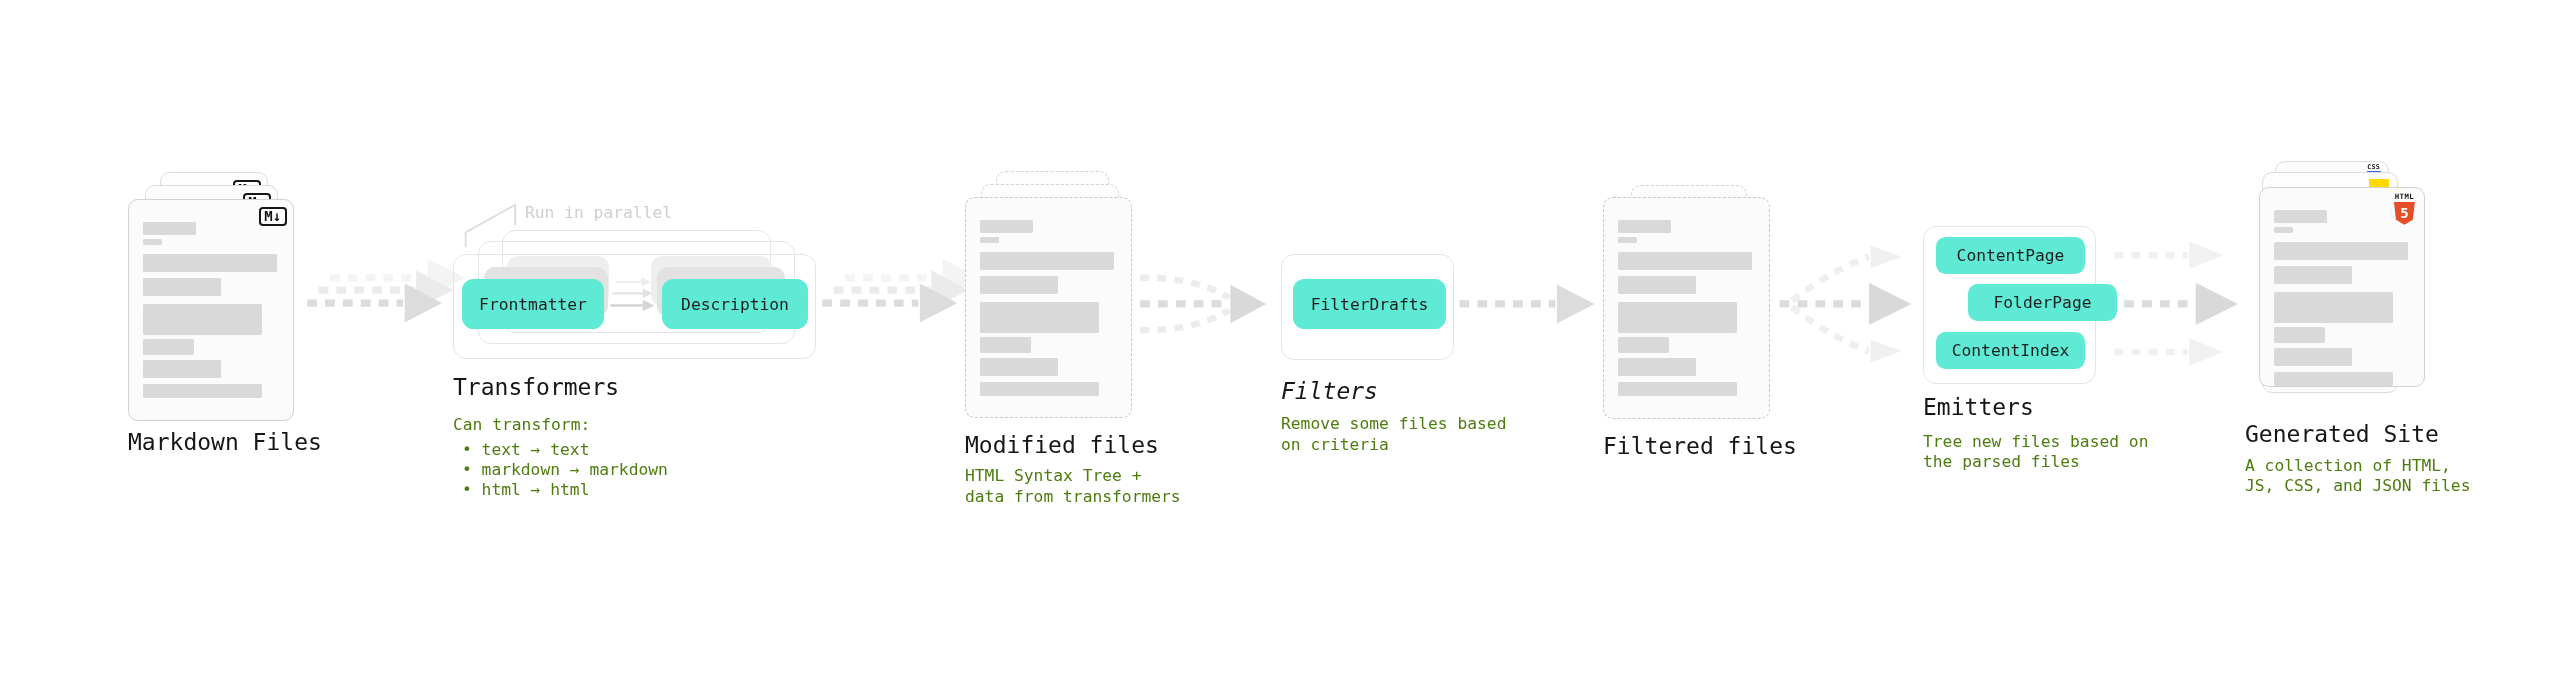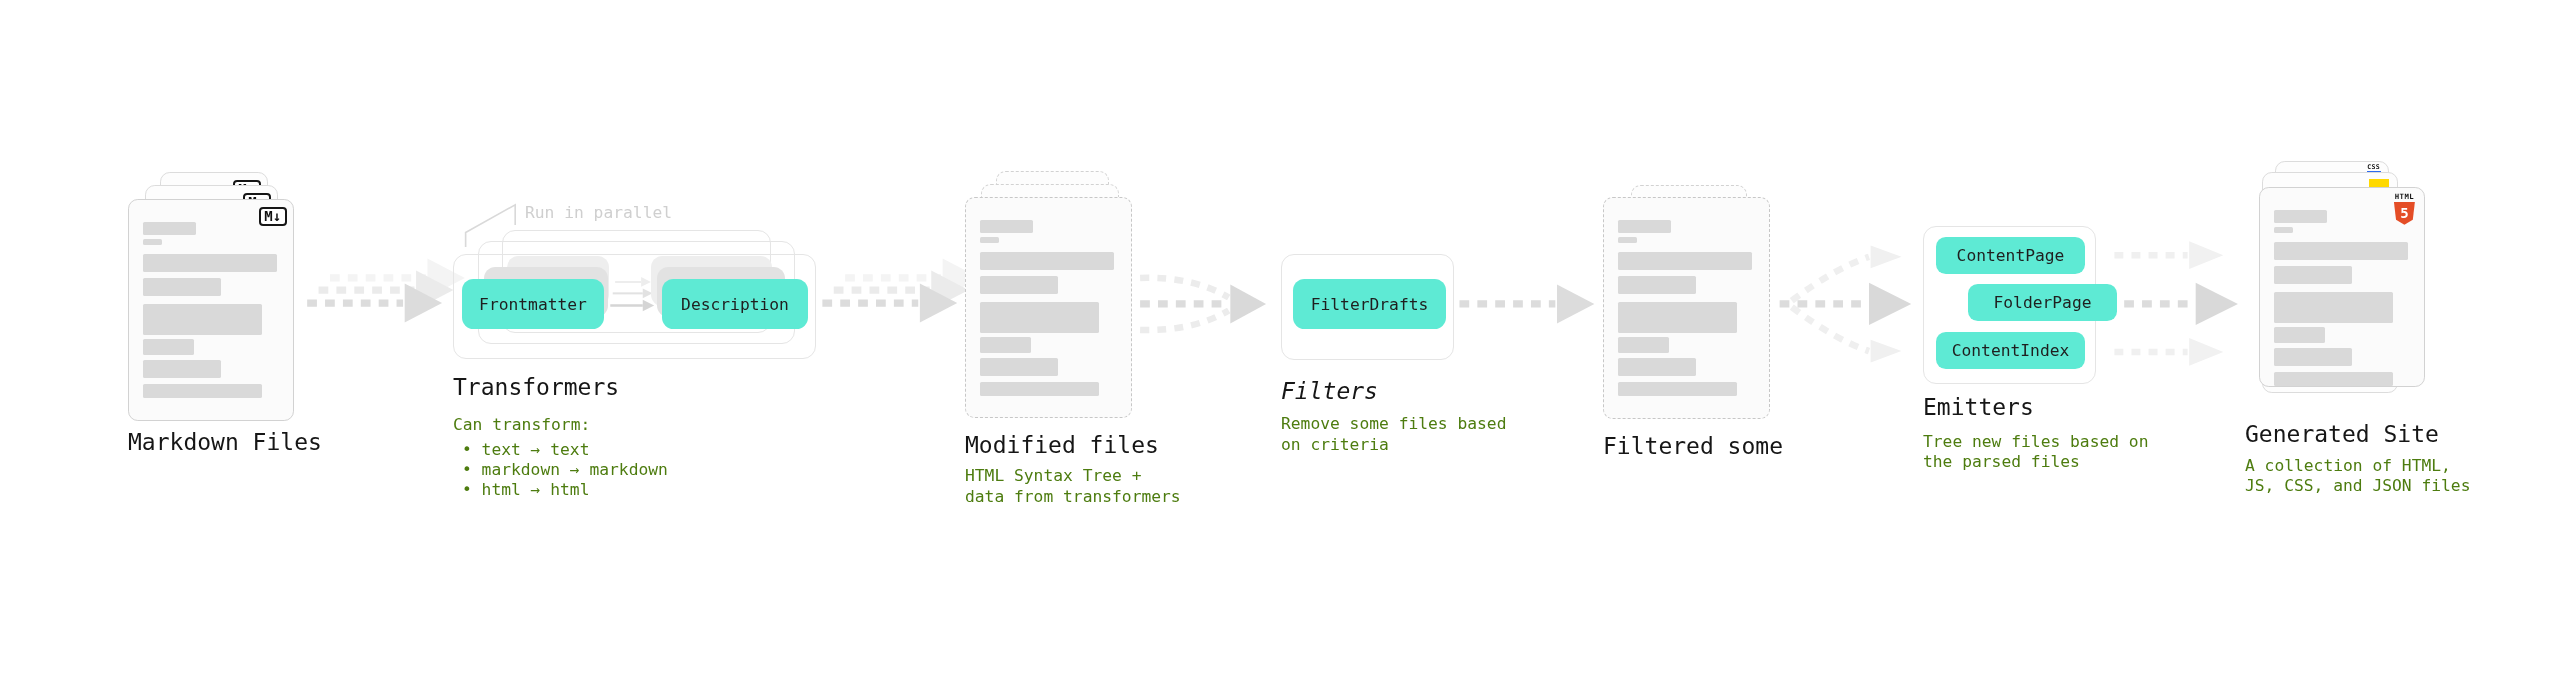--- a/index.html
+++ b/index.html
@@ -196,21 +196,21 @@
         <div class="sk"></div>
           <div class="sk"></div>
         <div class="sk"></div>
           <div class="sk"></div>
         <div class="sk"></div>
           <div class="sk"></div>
         <div class="sk"></div>
           <div class="sk"></div>
       </div>
     </div>
-    <div class="stage-title" style="left:1603px;top:433px;">Filtered some</div>
+    <div class="stage-title" style="left:1603px;top:433px;">Filtered files</div>
   </div>
 
   <div>
     <div class="obox" style="left:1923px;top:226px;width:173px;height:158px;"></div>
     <div class="pill emit" style="left:1936px;top:237px;width:149px;height:37px;">ContentPage</div>
     <div class="pill emit" style="left:1968px;top:284px;width:149px;height:37px;">FolderPage</div>
     <div class="pill emit" style="left:1936px;top:332px;width:149px;height:37px;">ContentIndex</div>
     <div class="stage-title" style="left:1923px;top:394px;">Emitters</div>
     <div class="stage-desc" style="left:1923px;top:432px;">Tree new files based on</div>
     <div class="stage-desc" style="left:1923px;top:452px;">the parsed files</div>

